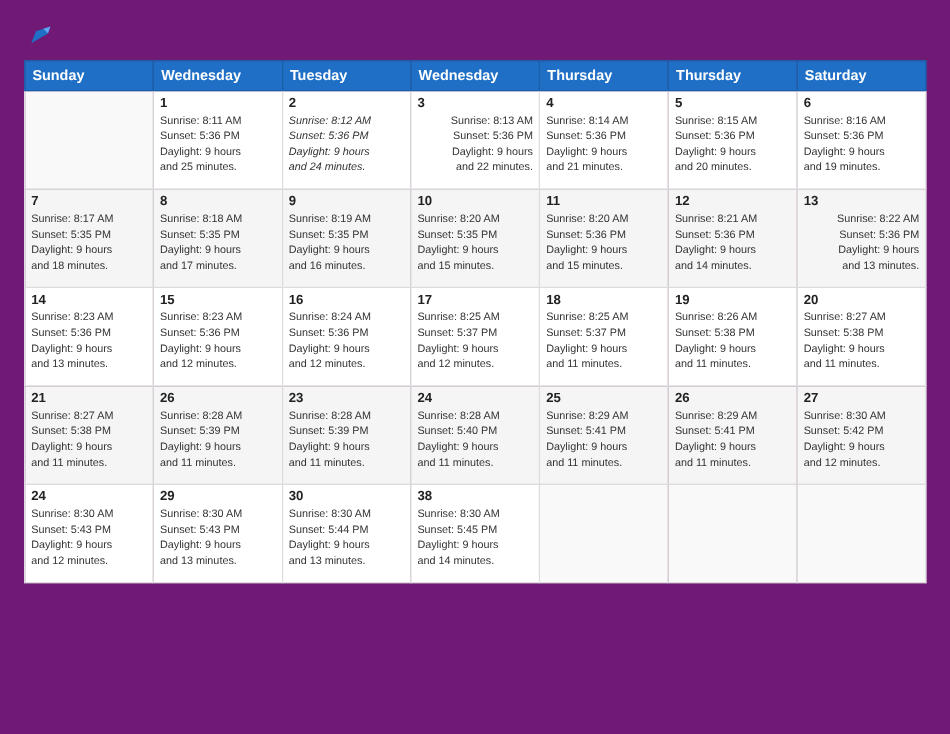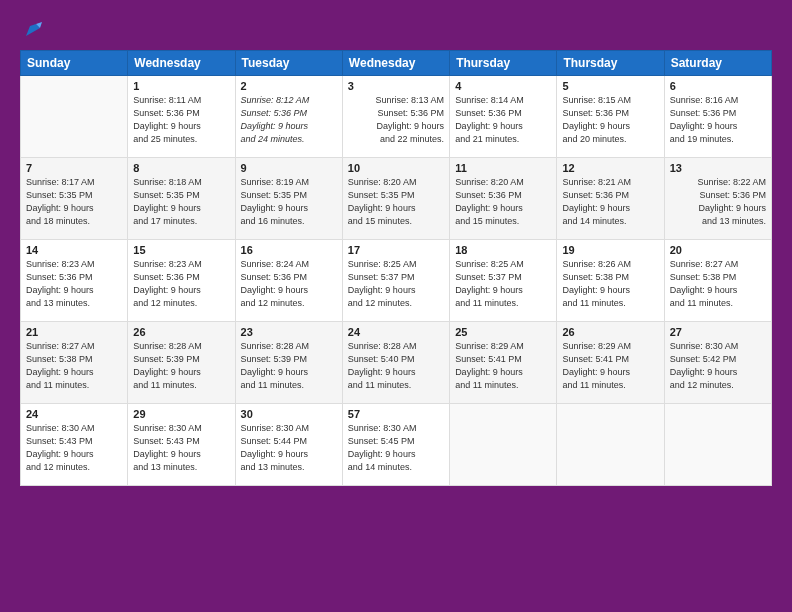--- a/index.html
+++ b/index.html
@@ -357,21 +357,21 @@
 and 13 minutes.</div>
           </td>
           <td>
             <span class="day-num">30</span>
             <div class="day-info" style="white-space: pre-line;">Sunrise: 8:30 AM
 Sunset: 5:44 PM
 Daylight: 9 hours
 and 13 minutes.</div>
           </td>
           <td>
-            <span class="day-num">57</span>
+            <span class="day-num">38</span>
             <div class="day-info" style="white-space: pre-line;">Sunrise: 8:30 AM
 Sunset: 5:45 PM
 Daylight: 9 hours
 and 14 minutes.</div>
           </td>
           <td class="empty"></td>
           <td class="empty"></td>
           <td class="empty"></td>
         </tr>
       </tbody>

